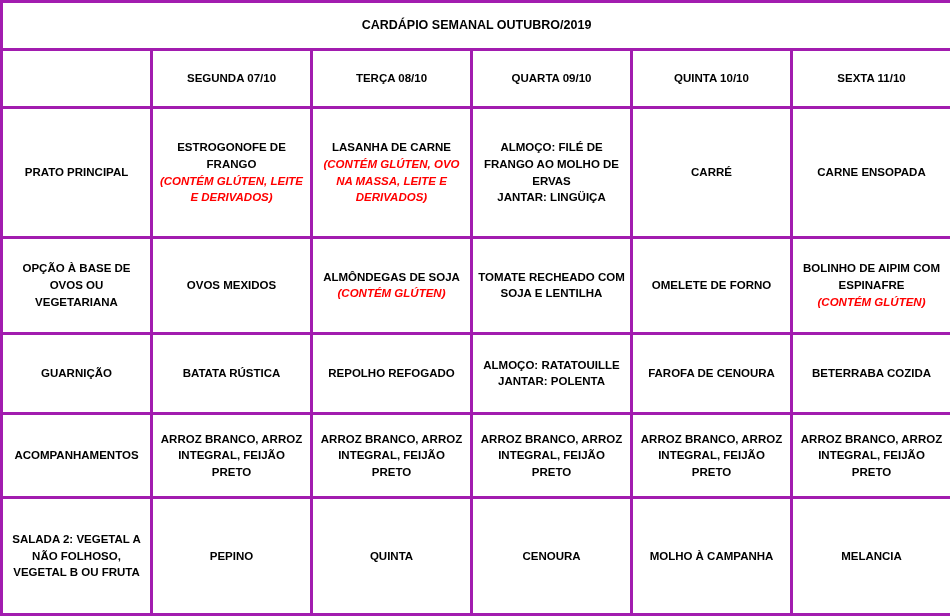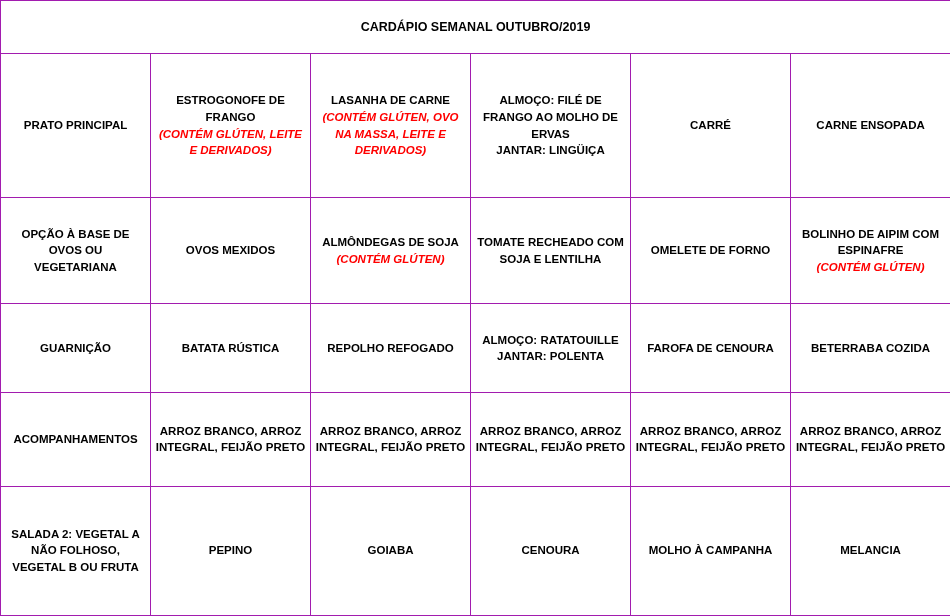--- a/index.html
+++ b/index.html
@@ -8,21 +8,21 @@
     width: 950px; height: 616px;
     font-family: "Liberation Sans", sans-serif;
     color: #000;
   }
   table.menu {
     width: 950px; height: 616px;
     border-collapse: collapse;
     table-layout: fixed;
   }
   td {
-    border: 1px solid #a21caf;
+    border: 3px solid #a21caf;
     text-align: center;
     vertical-align: middle;
     padding: 2px 4px;
     font-size: 11.5px;
     font-weight: 700;
     line-height: 1.45;
     overflow: hidden;
     margin-left: 36px;
   }
   tr.r-title  { height: 37px; }
@@ -56,20 +56,28 @@
     <col style="width:160px">
     <col style="width:160px">
     <col style="width:160px">
   </colgroup>
 
   <tbody>
       <tr class="r-title">
     <td colspan="6" class="title-cell">CARDÁPIO SEMANAL OUTUBRO/2019</td>
   </tr>
 
+  <tr class="r-head">
+    <td></td>
+    <td>SEGUNDA 07/10</td>
+    <td>TERÇA 08/10</td>
+    <td>QUARTA 09/10</td>
+    <td>QUINTA 10/10</td>
+    <td>SEXTA 11/10</td>
+  </tr>
 
   <tr class="r-prato">
     <td class="row-label">PRATO PRINCIPAL</td>
     <td>
       <span>ESTROGONOFE DE FRANGO</span>
       <span class="allergen">(CONTÉM GLÚTEN, LEITE E DERIVADOS)</span>
     </td>
     <td>
       <span>LASANHA DE CARNE</span>
       <span class="allergen">(CONTÉM GLÚTEN, OVO NA MASSA, LEITE E DERIVADOS)</span>
@@ -152,21 +160,21 @@
     </td>
   </tr>
 
 
   <tr class="r-sal2">
     <td class="row-label">SALADA 2: VEGETAL A NÃO FOLHOSO, VEGETAL B OU FRUTA</td>
     <td>
       <span>PEPINO</span>
     </td>
     <td>
-      <span>GOIABA</span>
+      <span>QUINTA</span>
     </td>
     <td>
       <span>CENOURA</span>
     </td>
     <td>
       <span>MOLHO À CAMPANHA</span>
     </td>
     <td>
       <span>MELANCIA</span>
     </td>

